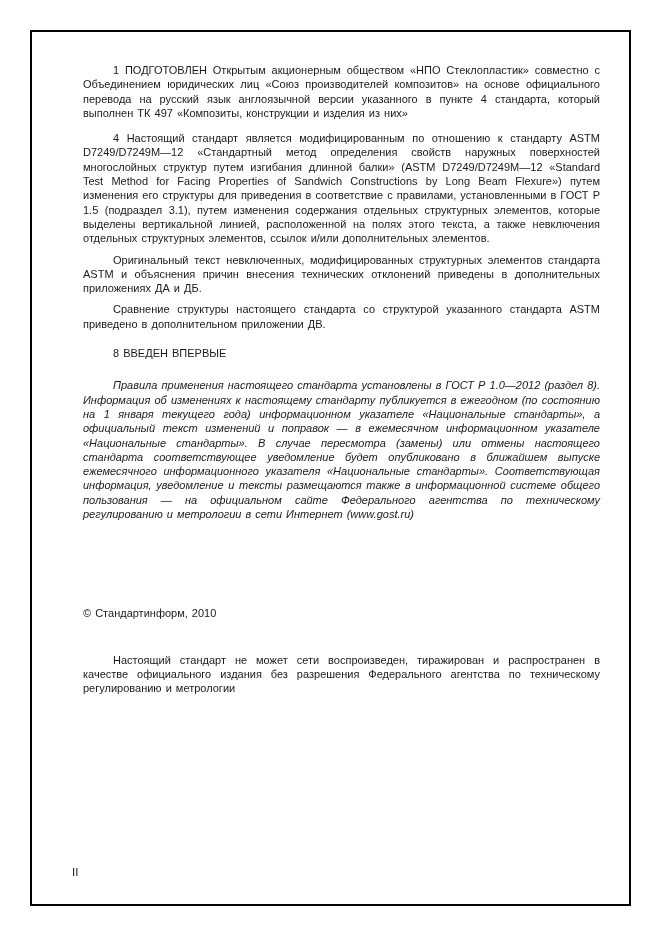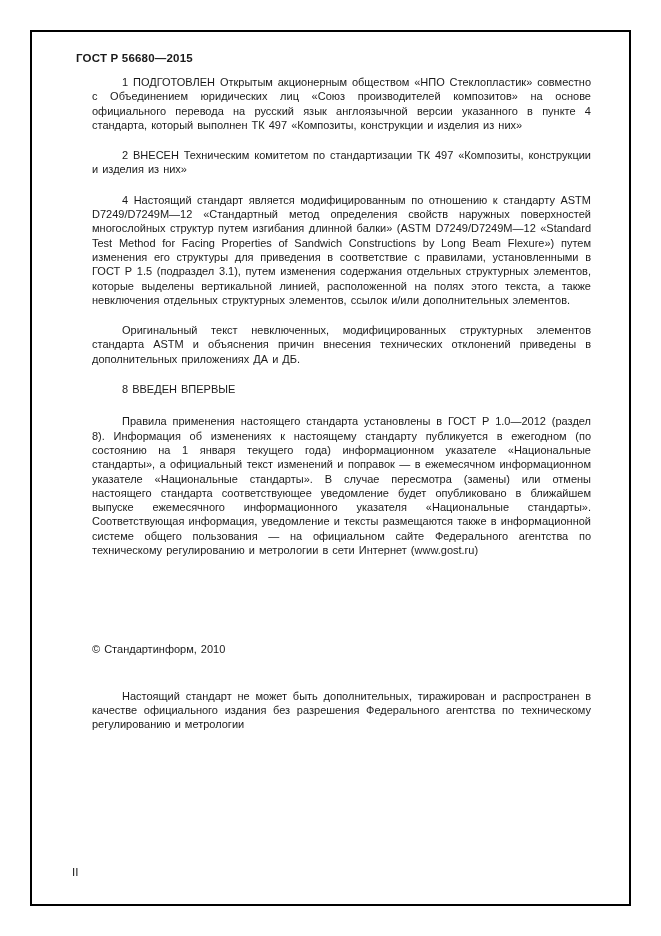--- a/index.html
+++ b/index.html
@@ -34,32 +34,33 @@
     text-align: center;
     font-weight: bold;
     font-size: 13px;
     margin: 24px 0 12px 0;
   }
   .para {
     font-size: 11px;
     line-height: 1.3;
     text-align: justify;
     text-align-last: left;
-    margin: 16px;
+    margin: 7px;
     text-indent: 30px;
     word-spacing: 1px;
   }
   .spaced {
     margin-top: 11px;
   }
   .spaced-lg {
     margin-top: 15px;
   }
   .italic-note {
     margin-top: 18px;
+    font-style: italic;
   }
   .copyright {
     margin-top: 85px;
     text-align: right;
     font-size: 11px;
     text-indent: 0;
   }
   .footer-note {
     margin-top: 32px;
   }
@@ -68,37 +69,36 @@
     left: 40px;
     bottom: 26px;
     font-size: 11.5px;
   }
 </style>
 </head>
 <body>
 
 <div class="page-frame">
 
-  <div class="doc-code">ГОСТ Р 56680—2015</div>
 
 
   <p class="para spaced">1 ПОДГОТОВЛЕН Открытым акционерным обществом «НПО Стеклопластик» совместно с Объединением юридических лиц «Союз производителей композитов» на основе официального перевода на русский язык англоязычной версии указанного в пункте 4 стандарта, который выполнен ТК 497 «Композиты, конструкции и изделия из них»</p>
 
-  <p class="para spaced">2 ВНЕСЕН Техническим комитетом по стандартизации ТК 497 «Композиты, конструкции и изделия из них»</p>
 
 
   <p class="para spaced">4 Настоящий стандарт является модифицированным по отношению к стандарту ASTM D7249/D7249M—12 «Стандартный метод определения свойств наружных поверхностей многослойных структур путем изгибания длинной балки» (ASTM D7249/D7249M—12 «Standard Test Method for Facing Properties of Sandwich Constructions by Long Beam Flexure») путем изменения его структуры для приведения в соответствие с правилами, установленными в ГОСТ Р 1.5 (подраздел 3.1), путем изменения содержания отдельных структурных элементов, которые выделены вертикальной линией, расположенной на полях этого текста, а также невключения отдельных структурных элементов, ссылок и/или дополнительных элементов.</p>
 
   <p class="para">Оригинальный текст невключенных, модифицированных структурных элементов стандарта ASTM и объяснения причин внесения технических отклонений приведены в дополнительных приложениях ДА и ДБ.</p>
 
+  <p class="para">Сравнение структуры настоящего стандарта со структурой указанного стандарта ASTM приведено в дополнительном приложении ДВ.</p>
 
 
   <p class="para spaced-lg">8 ВВЕДЕН ВПЕРВЫЕ</p>
 
   <p class="para italic-note">Правила применения настоящего стандарта установлены в ГОСТ Р 1.0—2012 (раздел 8). Информация об изменениях к настоящему стандарту публикуется в ежегодном (по состоянию на 1 января текущего года) информационном указателе «Национальные стандарты», а официальный текст изменений и поправок — в ежемесячном информационном указателе «Национальные стандарты». В случае пересмотра (замены) или отмены настоящего стандарта соответствующее уведомление будет опубликовано в ближайшем выпуске ежемесячного информационного указателя «Национальные стандарты». Соответствующая информация, уведомление и тексты размещаются также в информационной системе общего пользования — на официальном сайте Федерального агентства по техническому регулированию и метрологии в сети Интернет (www.gost.ru)</p>
 
   <div class="para copyright">© Стандартинформ, 2010</div>
 
-  <p class="para footer-note">Настоящий стандарт не может быть дополнительных, тиражирован и распространен в качестве официального издания без разрешения Федерального агентства по техническому регулированию и метрологии</p>
+  <p class="para footer-note">Настоящий стандарт не может сети воспроизведен, тиражирован и распространен в качестве официального издания без разрешения Федерального агентства по техническому регулированию и метрологии</p>
 
   <div class="page-number">II</div>
 
 </div>
 
 </body></html>

